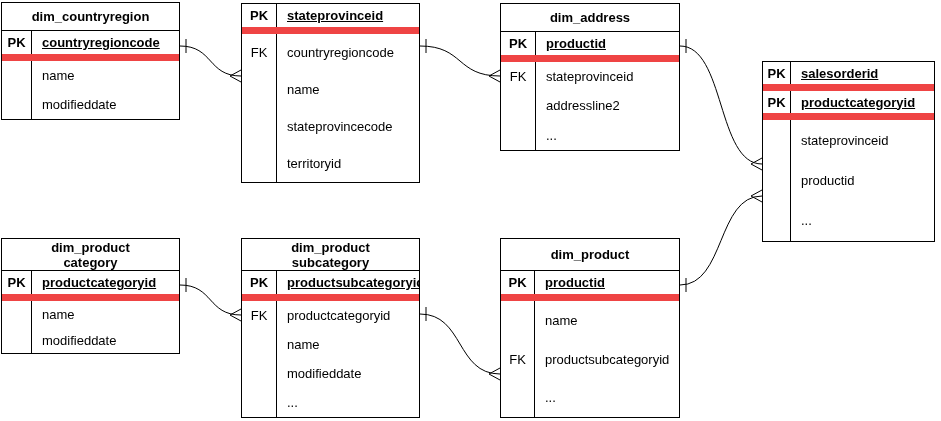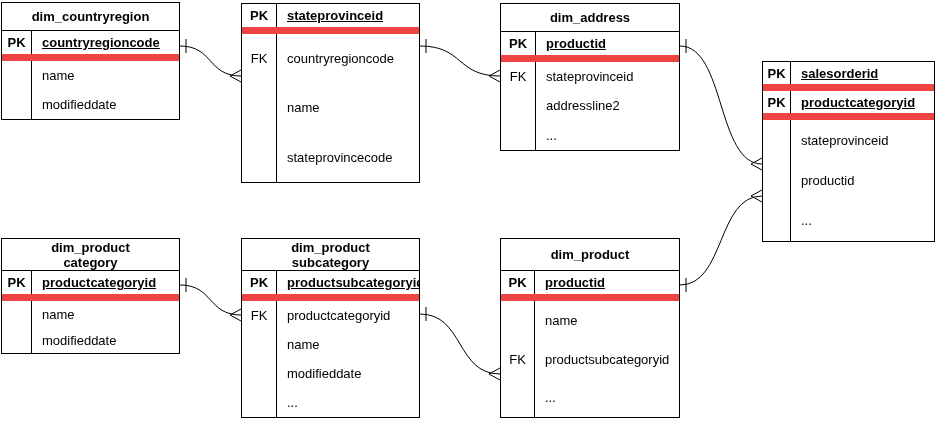--- a/index.html
+++ b/index.html
@@ -144,20 +144,24 @@
           <div class="name-cell">countryregioncode</div>
         </div>
         <div class="field-row body-row">
           <div class="key-cell" style="width: 35px;"></div>
           <div class="name-cell">name</div>
         </div>
         <div class="field-row body-row">
           <div class="key-cell" style="width: 35px;"></div>
           <div class="name-cell">stateprovincecode</div>
         </div>
+        <div class="field-row body-row">
+          <div class="key-cell" style="width: 35px;"></div>
+          <div class="name-cell">territoryid</div>
+        </div>
       </div>
     </div>
     <div class="entity" style="left: 500px; top: 3px; width: 180px; height: 148px;">
       <div class="entity-title" style="height: 28px;">
         <span>dim_address</span>
       </div>
       <div class="rows">
         <div class="field-row pk-row" style="height: 30px;">
           <div class="key-cell pk-key" style="width: 35px;">PK</div>
           <div class="name-cell pk-name">productid</div>

